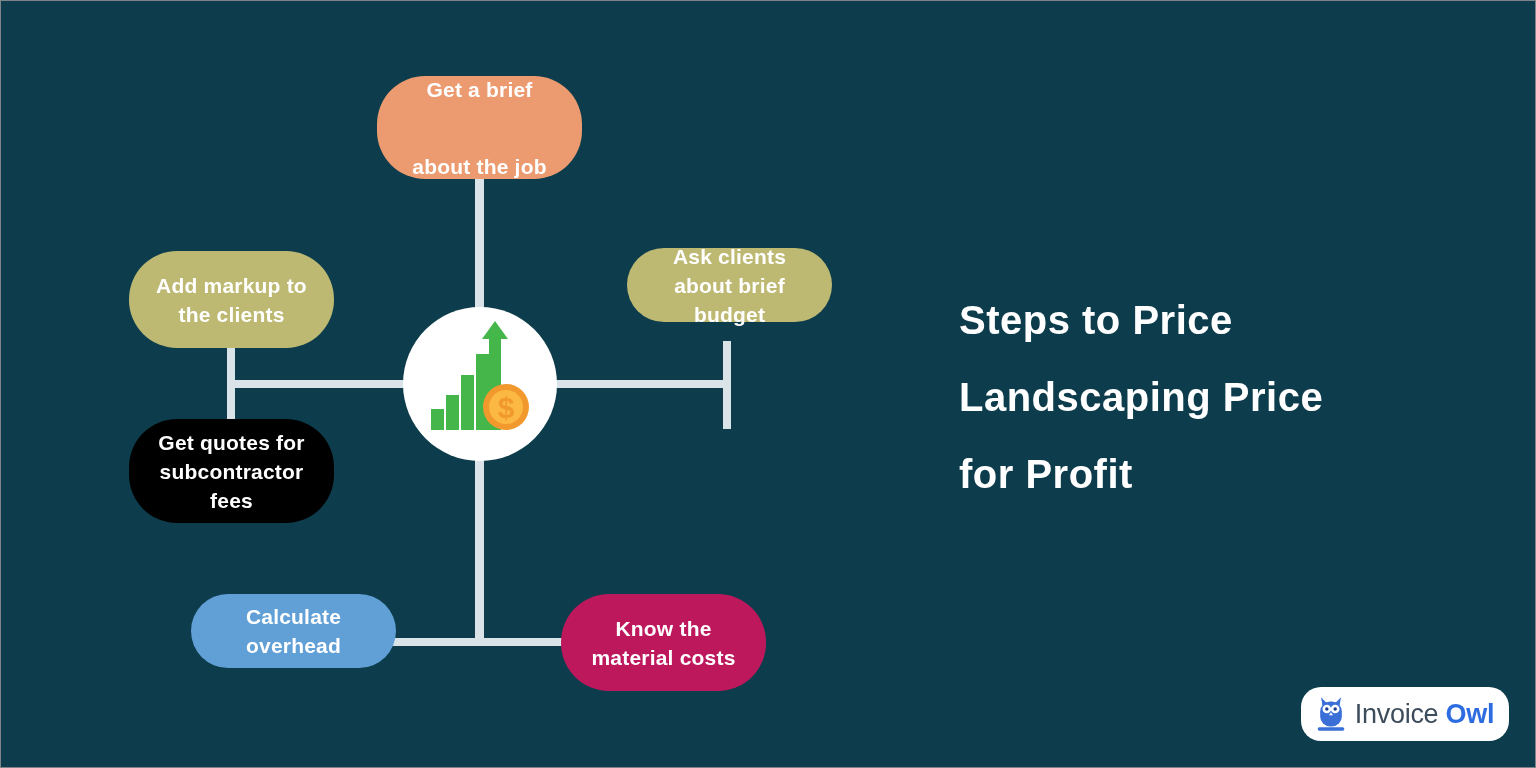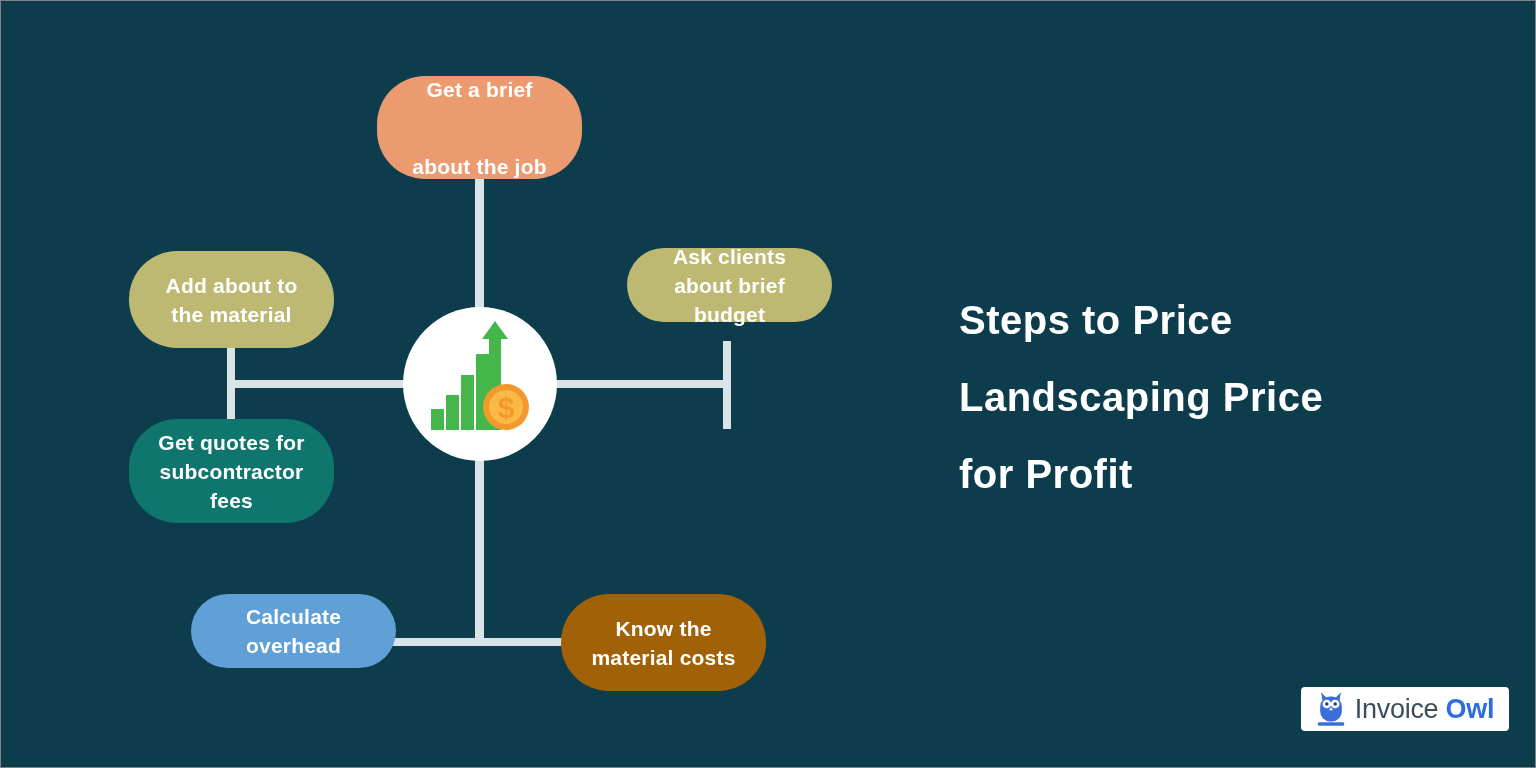--- a/index.html
+++ b/index.html
@@ -77,23 +77,23 @@
     line-height: 77px;
     letter-spacing: 0.5px;
     z-index: 2;
   }
   .title .line { display: block; }
 
   
   .logo-badge {
     position: absolute;
     left: 1300px; top: 686px;
-    width: 208px; height: 44px;
+    width: 208px; height: 54px;
     background: #ffffff;
-    border-radius: 4px;
+    border-radius: 20px;
     display: flex;
     align-items: center;
     justify-content: center;
     gap: 9px;
     z-index: 2;
   }
   .logo-text { font-size: 27px; letter-spacing: -0.3px; white-space: nowrap; }
   .logo-part1 { font-weight: 500; }
   .logo-part2 { font-weight: 700; }
 </style>
@@ -126,43 +126,43 @@
       <text x="103" y="111" text-anchor="middle" font-size="30" font-weight="bold" font-family="Liberation Sans, sans-serif" style="fill: rgb(242, 153, 46);">$</text>
     </svg>
   </div>
 
   <div class="bubble b-brief" style="background-color: rgb(236, 155, 112); gap: 48px;">
     <span class="line">Get a brief</span>
     <span class="line">about the job</span>
   </div>
 
   <div class="bubble b-markup" style="background-color: rgb(189, 185, 115);">
-    <span class="line">Add about to</span>
-    <span class="line">the material</span>
+    <span class="line">Add markup to</span>
+    <span class="line">the clients</span>
   </div>
 
   <div class="bubble b-clients" style="background-color: rgb(189, 185, 115);">
     <span class="line">Ask clients</span>
     <span class="line">about brief</span>
     <span class="line">budget</span>
   </div>
 
-  <div class="bubble b-quotes" style="background-color: #0f766e;">
+  <div class="bubble b-quotes" style="background-color: #000000;">
     <span class="line">Get quotes for</span>
     <span class="line">subcontractor</span>
     <span class="line">fees</span>
   </div>
 
 
   <div class="bubble b-overhead" style="background-color: rgb(97, 160, 214);">
     <span class="line">Calculate</span>
     <span class="line">overhead</span>
   </div>
 
-  <div class="bubble b-materials" style="background-color: #a16207;">
+  <div class="bubble b-materials" style="background-color: #be185d;">
     <span class="line">Know the</span>
     <span class="line">material costs</span>
   </div>
 
   <div class="title" style="color: rgb(255, 255, 255);">
     <span class="line">Steps to Price</span>
     <span class="line">Landscaping Price</span>
     <span class="line">for Profit</span>
   </div>
 

